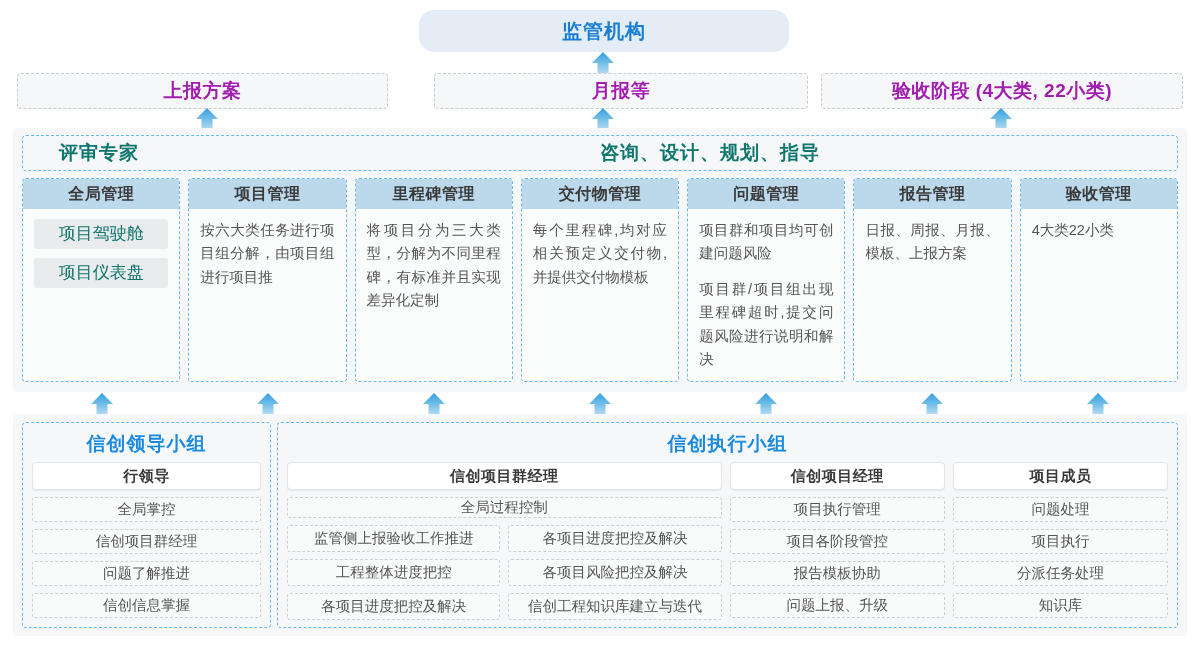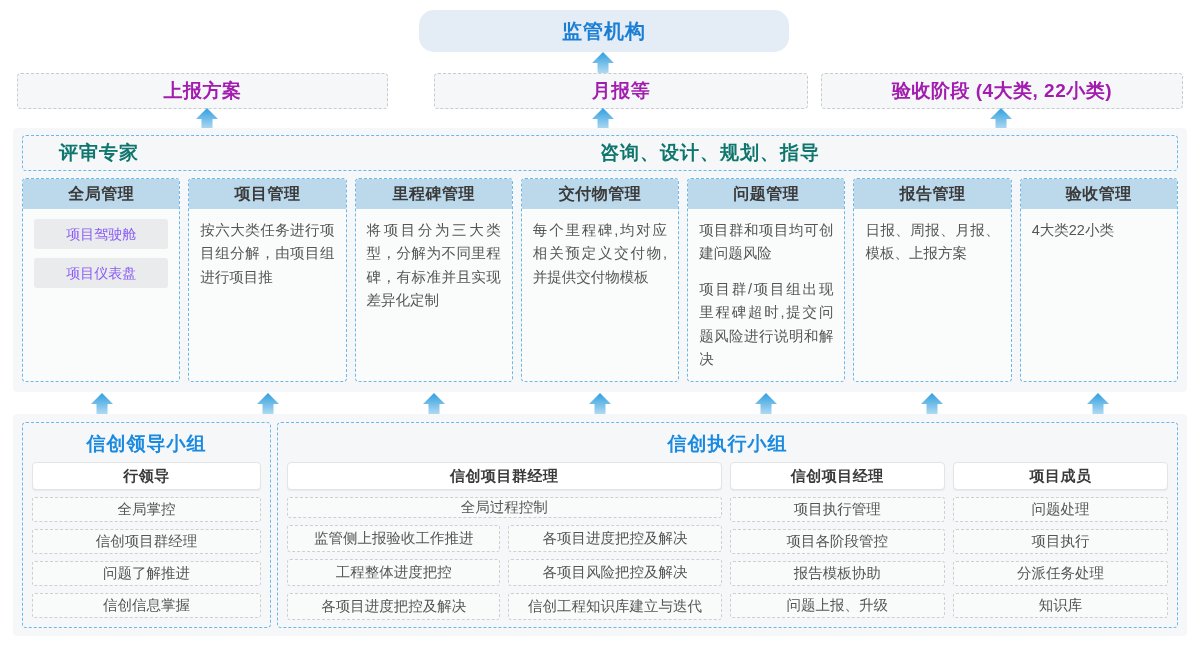--- a/index.html
+++ b/index.html
@@ -57,21 +57,21 @@
   }
   .card-head{
     background:#bcd9ec;height:30px;display:flex;align-items:center;justify-content:center;
     font-size:16px;font-weight:bold;color:#3a3a3a;letter-spacing:.5px;flex:none;
   }
   .card-body{padding:10px 11px 8px 11px;font-size:14.5px;line-height:1.62;color:#555;}
   .card-body p{margin:0 0 12px 0;text-align:justify;text-justify:inter-ideograph;}
   .card-body p:last-child{margin-bottom:0;}
   .pill{
     background:#eaebec;border-radius:3px;height:30px;display:flex;align-items:center;
-    justify-content:center;font-size:14px;color:#8b5cf6;margin-bottom:9px;
+    justify-content:center;font-size:17px;color:#0f766e;margin-bottom:9px;
   }
 
   
   .botband{
     position:absolute;left:13px;top:414px;width:1174px;height:222px;
     background:#f6f7f8;border-radius:4px;box-sizing:border-box;
   }
   .group{
     position:absolute;top:8px;height:206px;
     border:1px dashed #6cb8e8;border-radius:4px;box-sizing:border-box;

